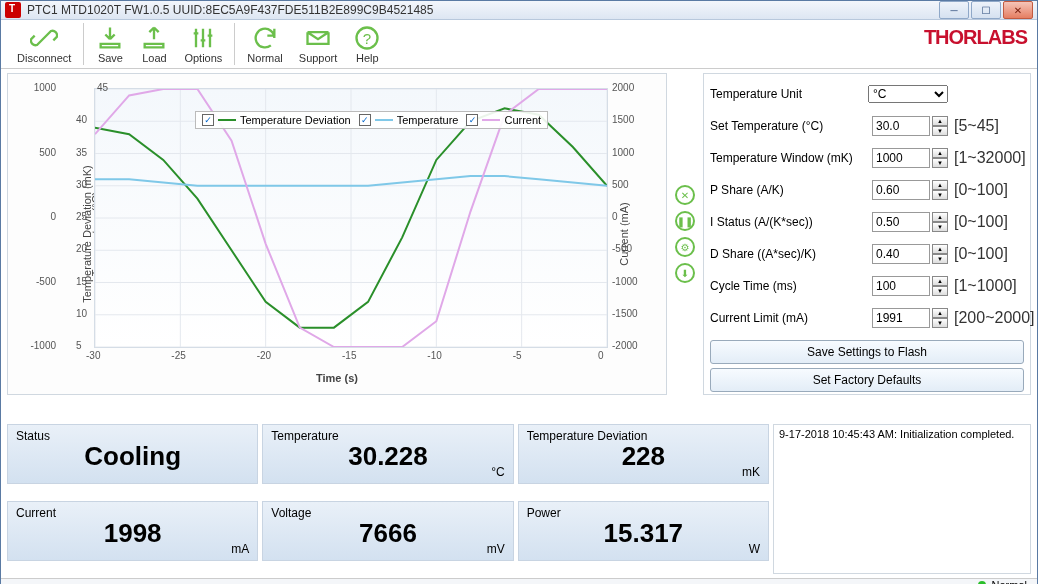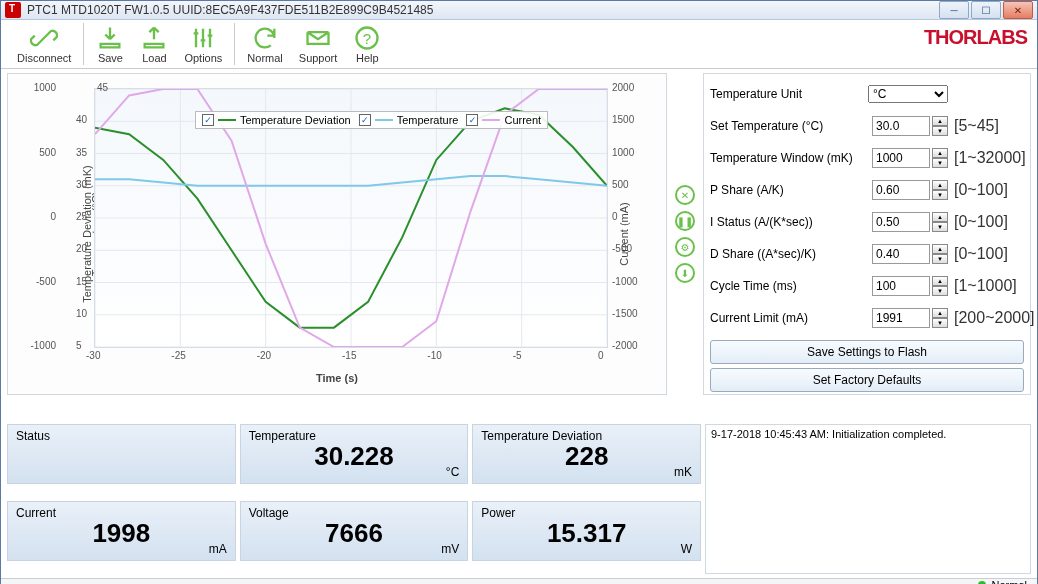--- a/index.html
+++ b/index.html
@@ -34,21 +34,21 @@
 .spinner div { flex:1; border:1px solid #888; background:linear-gradient(#fff,#ddd); font-size:6px; display:flex; align-items:center; justify-content:center; cursor:pointer; }
 .range { font-size:16px; margin-left:6px; color:#333; width:70px; }
 .big-btn { margin:2px 6px; height:24px; border:1px solid #9ab; background:linear-gradient(#f7fbff,#e3edf7); font-size:12px; cursor:pointer; border-radius:3px; }
 .log { border:1px solid #d0d8e0; margin:0 0 0 0; font-size:11px; padding:3px 5px; height:150px; overflow:auto; }
 .lower { display:flex; gap:4px;margin-top:25px; }
 .left-stats { flex:1; display:grid; grid-template-columns: repeat(3,1fr); grid-template-rows: repeat(2,1fr); gap:4px; }
 .stat { border:1px solid #c8d4e2; background:linear-gradient(#e9f0f8,#d3e1f0); padding:4px 8px; position:relative; height:60px; }
 .stat .lbl { font-size:12px; }
 .stat .val { font-size:26px; font-weight:bold; text-align:center; margin-top:-2px; font-family: Arial, sans-serif; }
 .stat .unit { position:absolute; right:8px; bottom:4px; font-size:12px; }
-.lower-right { width:326px; display:flex; flex-direction:column; gap:4px; }
+.lower-right { width:258px; display:flex; flex-direction:column; gap:4px; }
 .statusbar { height:20px; border-top:1px solid #ccc; display:flex; align-items:center; justify-content:flex-end; padding:0 10px; font-size:11px; background:#f4f6f9; gap:6px; }
 .status-dot { width:8px; height:8px; border-radius:50%; background:#2bbf2b; }
 
 .plot { position:absolute; left:80px; top:8px; right:52px; bottom:40px; background:linear-gradient(#f4f8fc,#fff); border:1px solid #d5dde6; }
 .yaxis-l1 { position:absolute; left:4px; top:50%; transform:translateY(-50%) rotate(-90deg); transform-origin:center; font-size:11px; color:#444; white-space:nowrap; }
 .yaxis-l2 { position:absolute; left:40px; top:50%; transform:translateY(-50%) rotate(-90deg); transform-origin:center; font-size:11px; color:#444; white-space:nowrap; }
 .yaxis-r { position:absolute; right:4px; top:50%; transform:translateY(-50%) rotate(-90deg); transform-origin:center; font-size:11px; color:#444; white-space:nowrap; }
 .xaxis { position:absolute; left:50%; bottom:4px; transform:translateX(-50%); font-size:11px; font-weight:bold; color:#444; }
 .tick { position:absolute; font-size:10px; color:#555; }
 .legend { position:absolute; left:100px; top:22px; border:1px solid #bbb; background:rgba(255,255,255,0.9); display:flex; align-items:center; padding:2px 6px; gap:8px; font-size:11px; z-index:5; }
@@ -283,20 +283,21 @@
           </div>
         <button class="big-btn">Save Settings to Flash</button>
         <button class="big-btn">Set Factory Defaults</button>
       </div>
     </div>
 
     <div class="lower">
       <div class="left-stats" id="stats">
           <div class="stat">
             <div class="lbl">Status</div>
+            <div class="val">Cooling</div>
             <div class="unit"></div>
           </div>
           <div class="stat">
             <div class="lbl">Temperature</div>
             <div class="val">30.228</div>
             <div class="unit">°C</div>
           </div>
           <div class="stat">
             <div class="lbl">Temperature Deviation</div>
             <div class="val">228</div>

